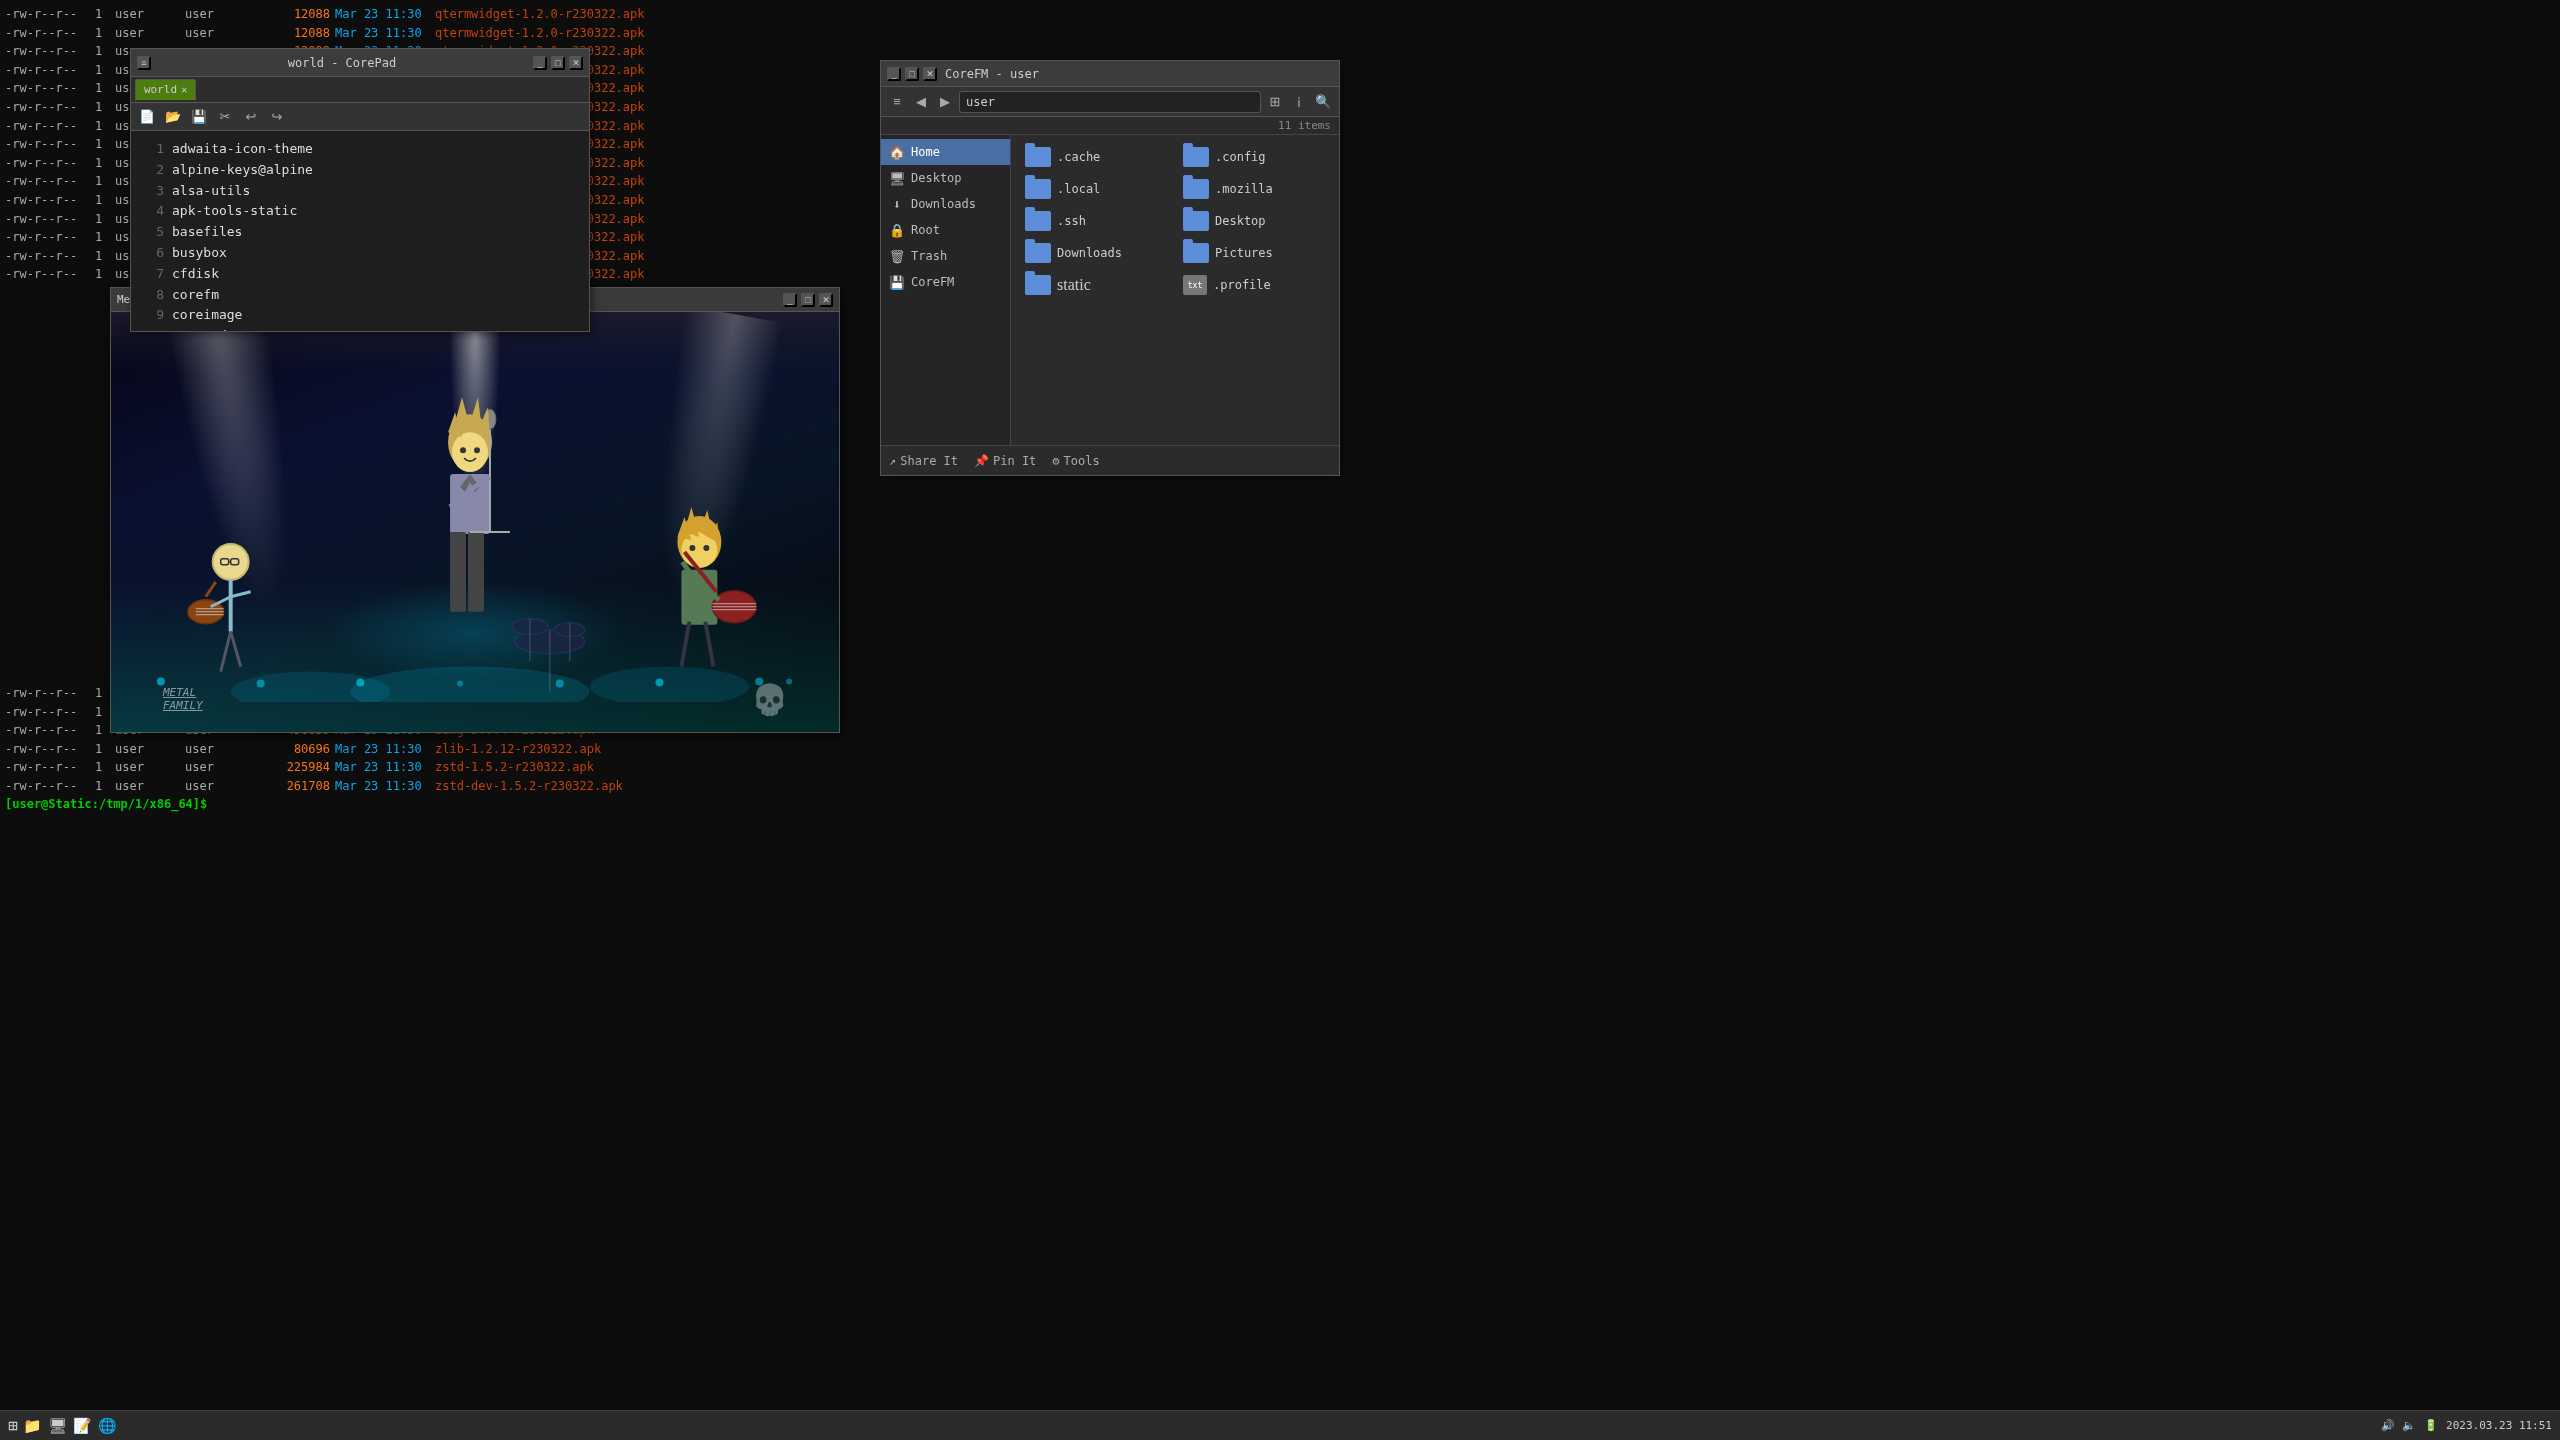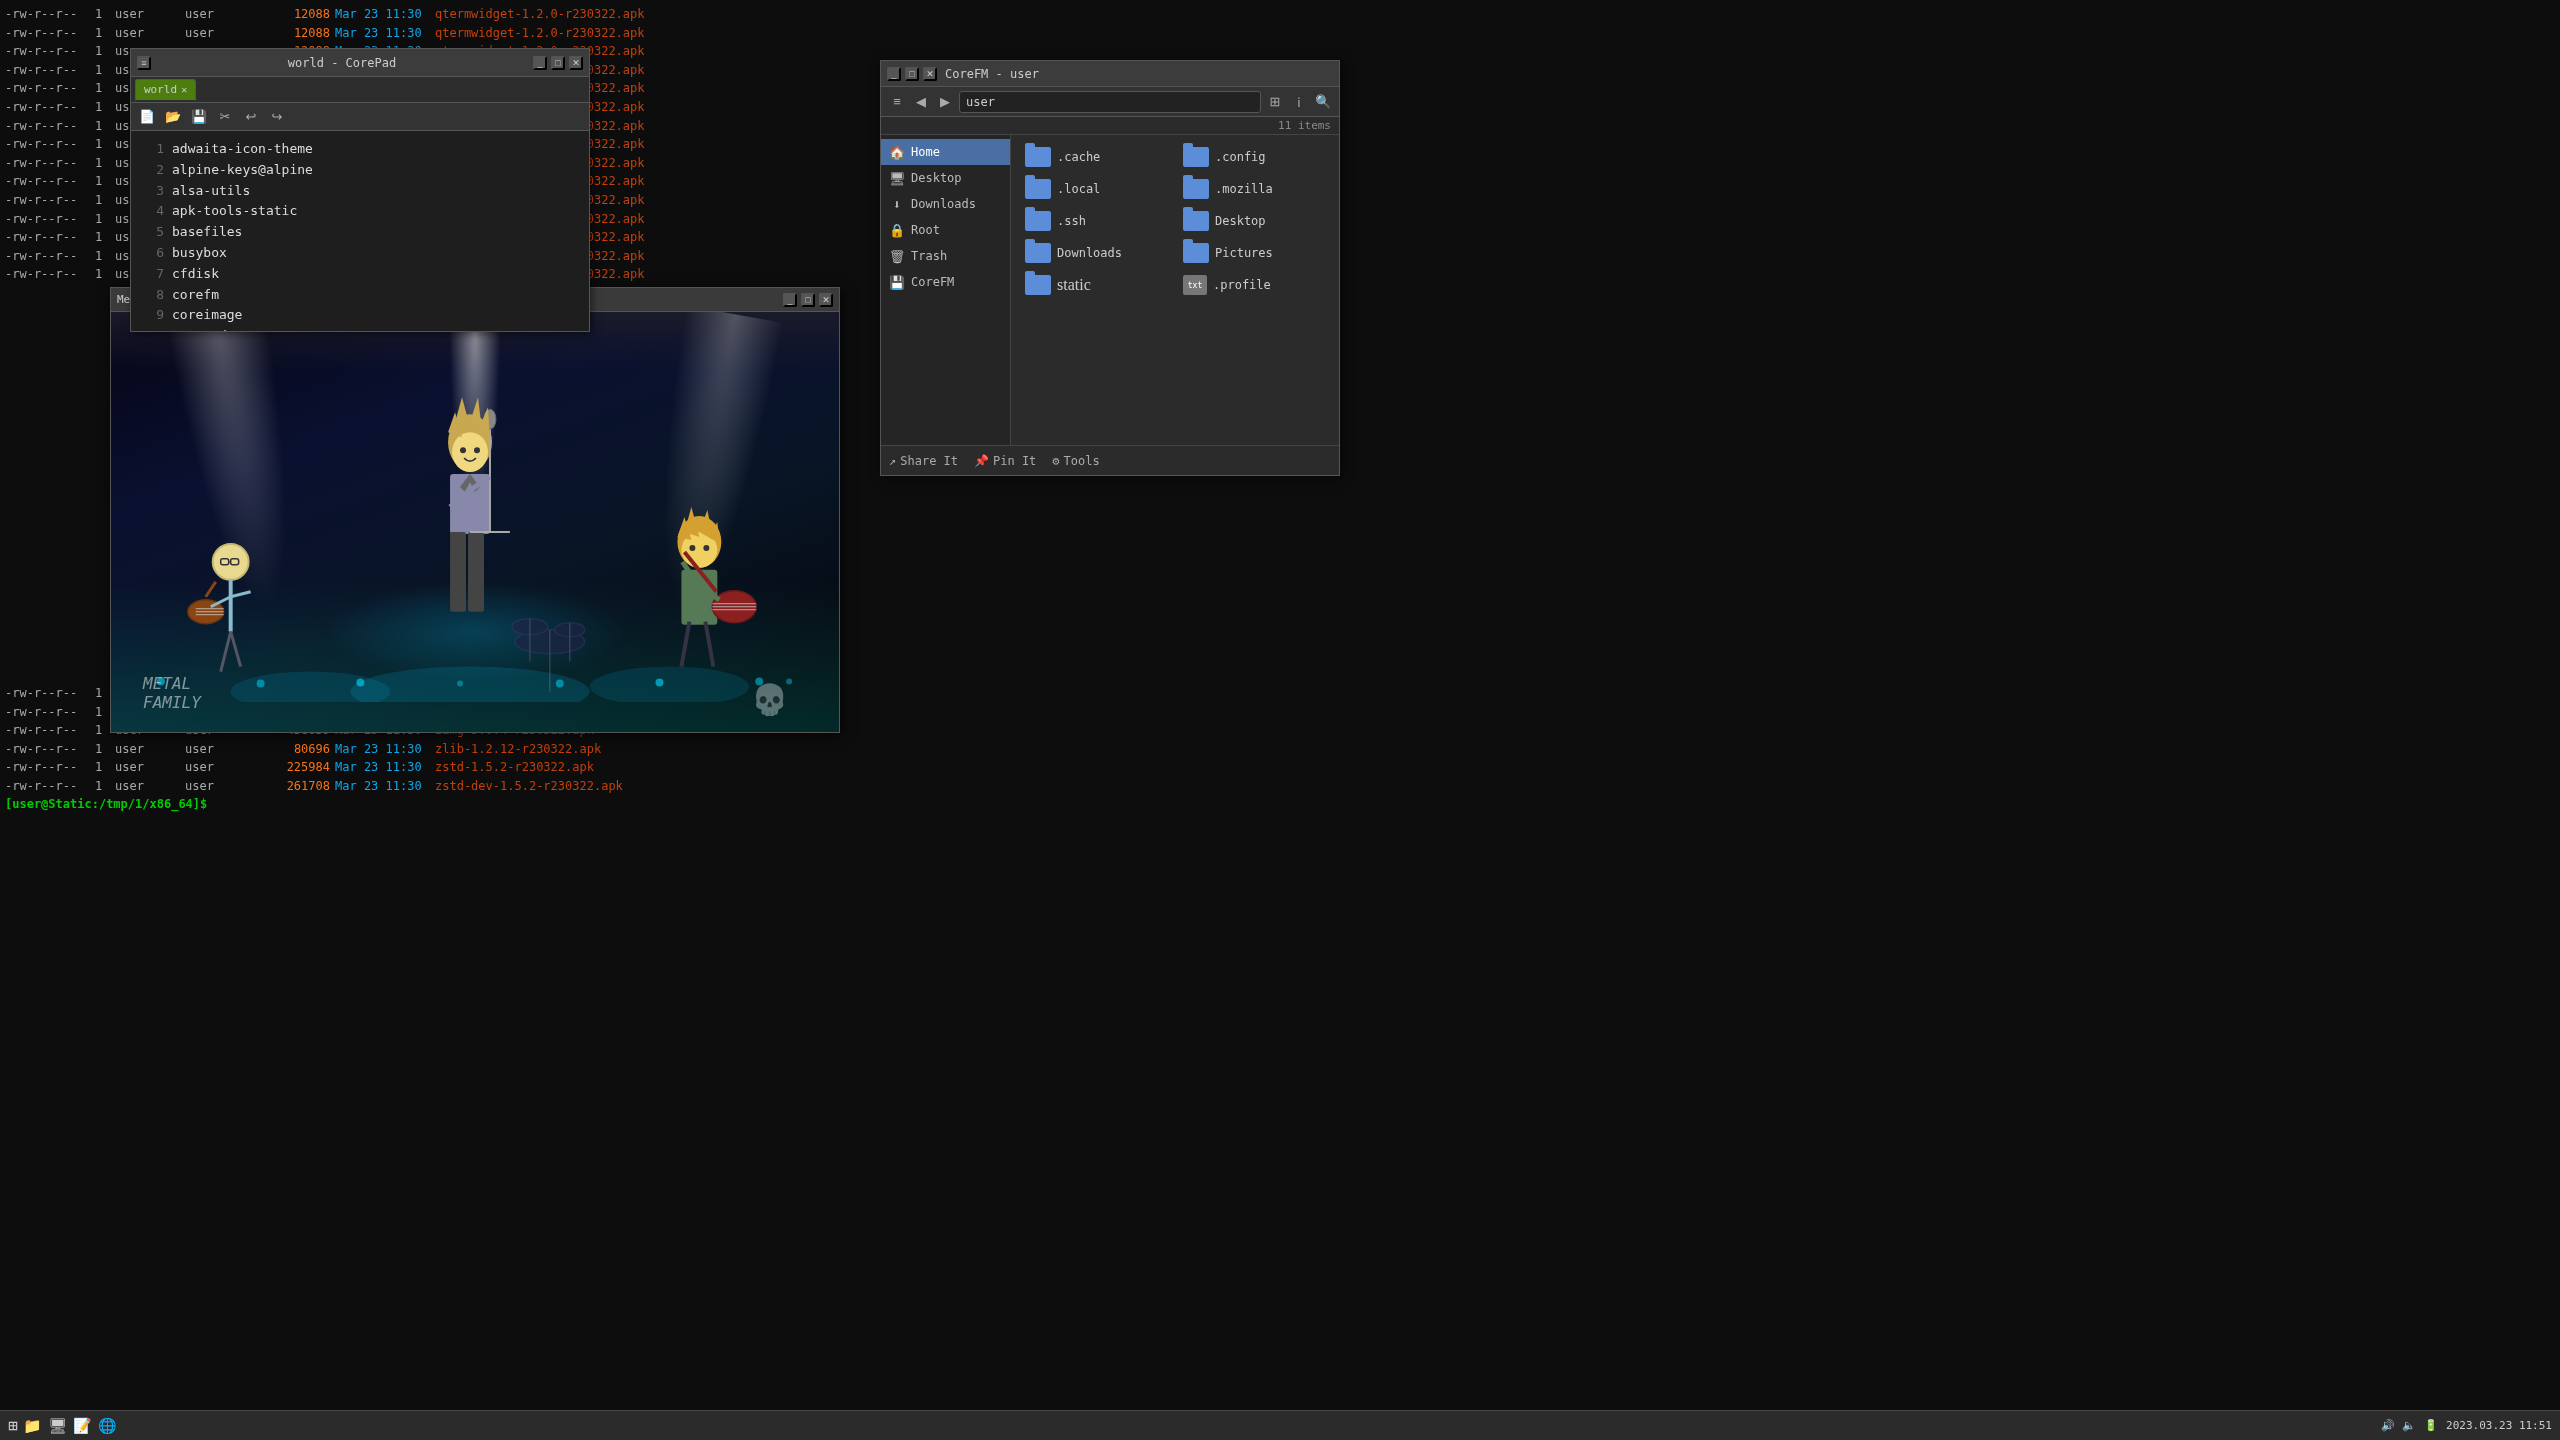--- a/index.html
+++ b/index.html
@@ -246,24 +246,25 @@
     .stage-center-glow {
       position: absolute;
       bottom: 50px;
       left: 50%; transform: translateX(-50%);
       width: 300px; height: 100px;
       background: radial-gradient(ellipse, rgba(0,200,255,0.2) 0%, transparent 70%);
     }
 
     .metal-family-logo {
       position: absolute;
-      bottom: 20px; left: 32px;
-      font-size: 16px;
+      bottom: 20px; left: 52px;
+      font-size: 11px;
       color: rgba(255,255,255,0.5);
       font-style: italic;
+      text-decoration: underline;
     }
 
     .skull-icon {
       position: absolute;
       bottom: 15px; right: 50px;
       font-size: 30px;
       color: rgba(255,255,255,0.4);
     }
 
     

